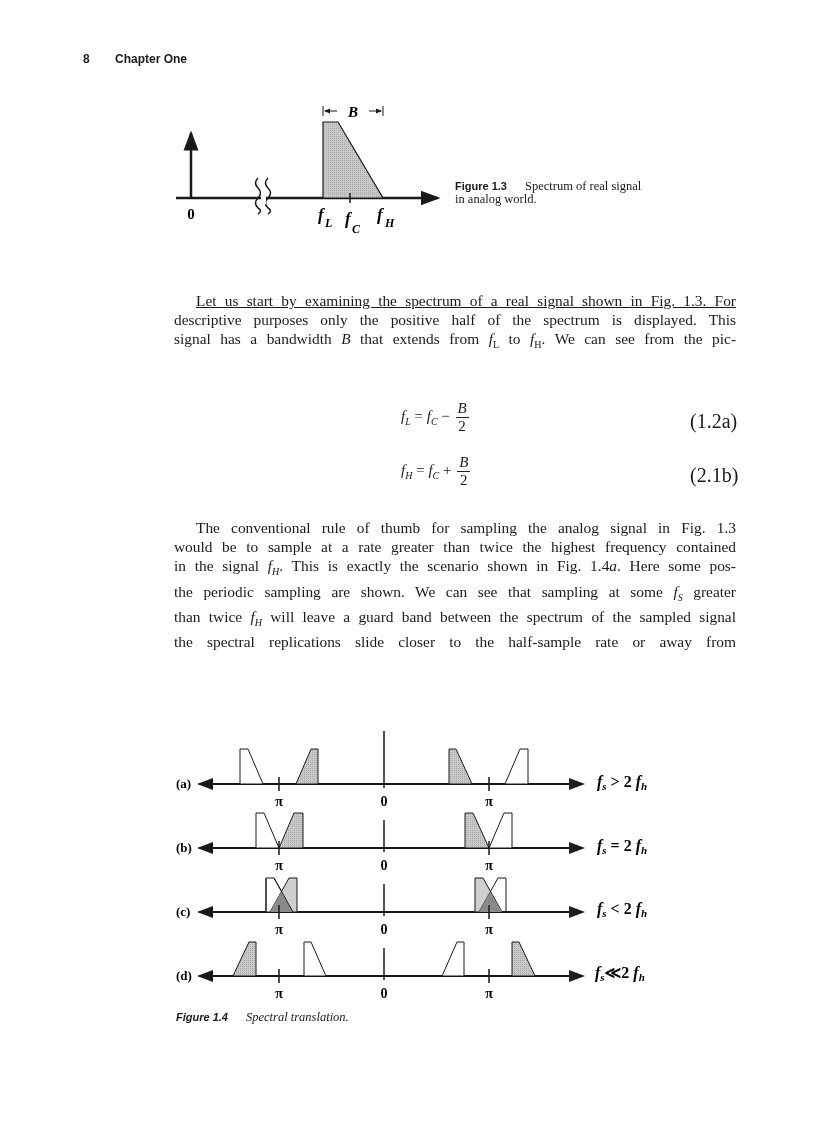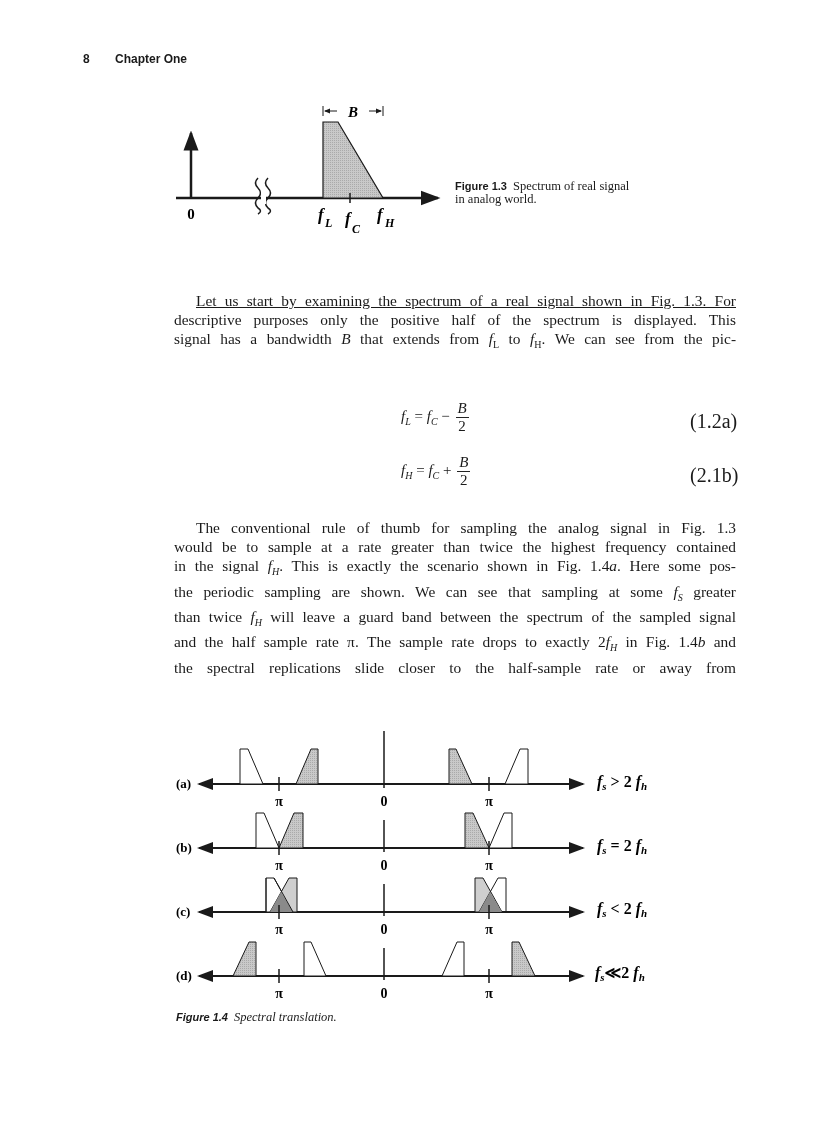--- a/index.html
+++ b/index.html
@@ -2,21 +2,21 @@
 <html><head>
 <meta charset="utf-8">
 <style>
   html,body{margin:0;padding:0;background:#fff;}
   body{width:816px;height:1123px;position:relative;overflow:hidden;color:#1a1a1a;}
   .hdr{position:absolute;top:52px;font-family:"Liberation Sans",sans-serif;font-weight:bold;font-size:12px;}
   .pg{left:83px;}
   .chap{left:115px;}
   svg{position:absolute;left:0;top:0;}
   .cap{position:absolute;font-family:"Liberation Serif",serif;font-size:12.5px;line-height:13px;}
-  .cap b{font-family:"Liberation Sans",sans-serif;font-size:11px;font-weight:bold;margin-right:6px;}
+  .cap b{font-family:"Liberation Sans",sans-serif;font-size:11px;font-weight:bold;margin-right:18px;}
   .para{position:absolute;left:174px;width:562px;font-family:"Liberation Serif",serif;font-size:15.4px;line-height:19.2px;text-align:justify;text-align-last:left;}
   .para .ln{display:block;text-align:justify;text-align-last:justify;white-space:nowrap;}
   .para .ln.last{text-align-last:left;}
   .eq{position:absolute;font-family:"Liberation Serif",serif;font-size:15px;}
   .eqnum{position:absolute;left:690px;font-family:"Liberation Serif",serif;font-size:20px;}
   .frac{display:inline-block;vertical-align:middle;text-align:center;margin-left:2px;}
   .frac span{display:block;line-height:17px;}
   .frac .num{border-bottom:1px solid #222;padding:0 2px;}
   .lbl{font-family:"Liberation Serif",serif;font-weight:bold;}
 </style>
@@ -166,19 +166,18 @@
   <i>f</i><sub style="font-size:10px"><i>H</i></sub><span> = </span><i>f</i><sub style="font-size:10px"><i>C</i></sub><span> + </span><span class="frac"><span class="num"><i>B</i></span><span>2</span></span>
 </div>
 <div class="eqnum" style="top:464px;">(2.1b)</div>
 
 <div class="para" style="top:518px;">
   <span class="ln" style="padding-left:22px;">The conventional rule of thumb for sampling the analog signal in Fig. 1.3</span>
   <span class="ln">would be to sample at a rate greater than twice the highest frequency contained</span>
   <span class="ln"><span>in the signal </span><i>f</i><sub style="font-size:10px"><i>H</i></sub><span>. This is exactly the scenario shown in Fig. 1.4</span><i>a</i><span>. Here some pos-</span></span>
   <span class="ln"><span>the periodic sampling are shown. We can see that sampling at some </span><i>f</i><sub style="font-size:10px"><i>S</i></sub><span> greater</span></span>
   <span class="ln"><span>than twice </span><i>f</i><sub style="font-size:10px"><i>H</i></sub><span> will leave a guard band between the spectrum of the sampled signal</span></span>
-  <span class="ln"><span>and the half sample rate π. The sample rate drops to exactly 2</span><i>f</i><sub style="font-size:10px"><i>H</i></sub><span> in Fig. 1.4</span><i>b</i><span> and</span></span>
   <span class="ln">the spectral replications slide closer to the half-sample rate or away from</span>
 </div>
 
 <div class="cap" style="left:176px;top:1011px;font-style:italic;">
   <b>Figure 1.4</b><span>Spectral translation.</span>
 </div>
 
 </body></html>

